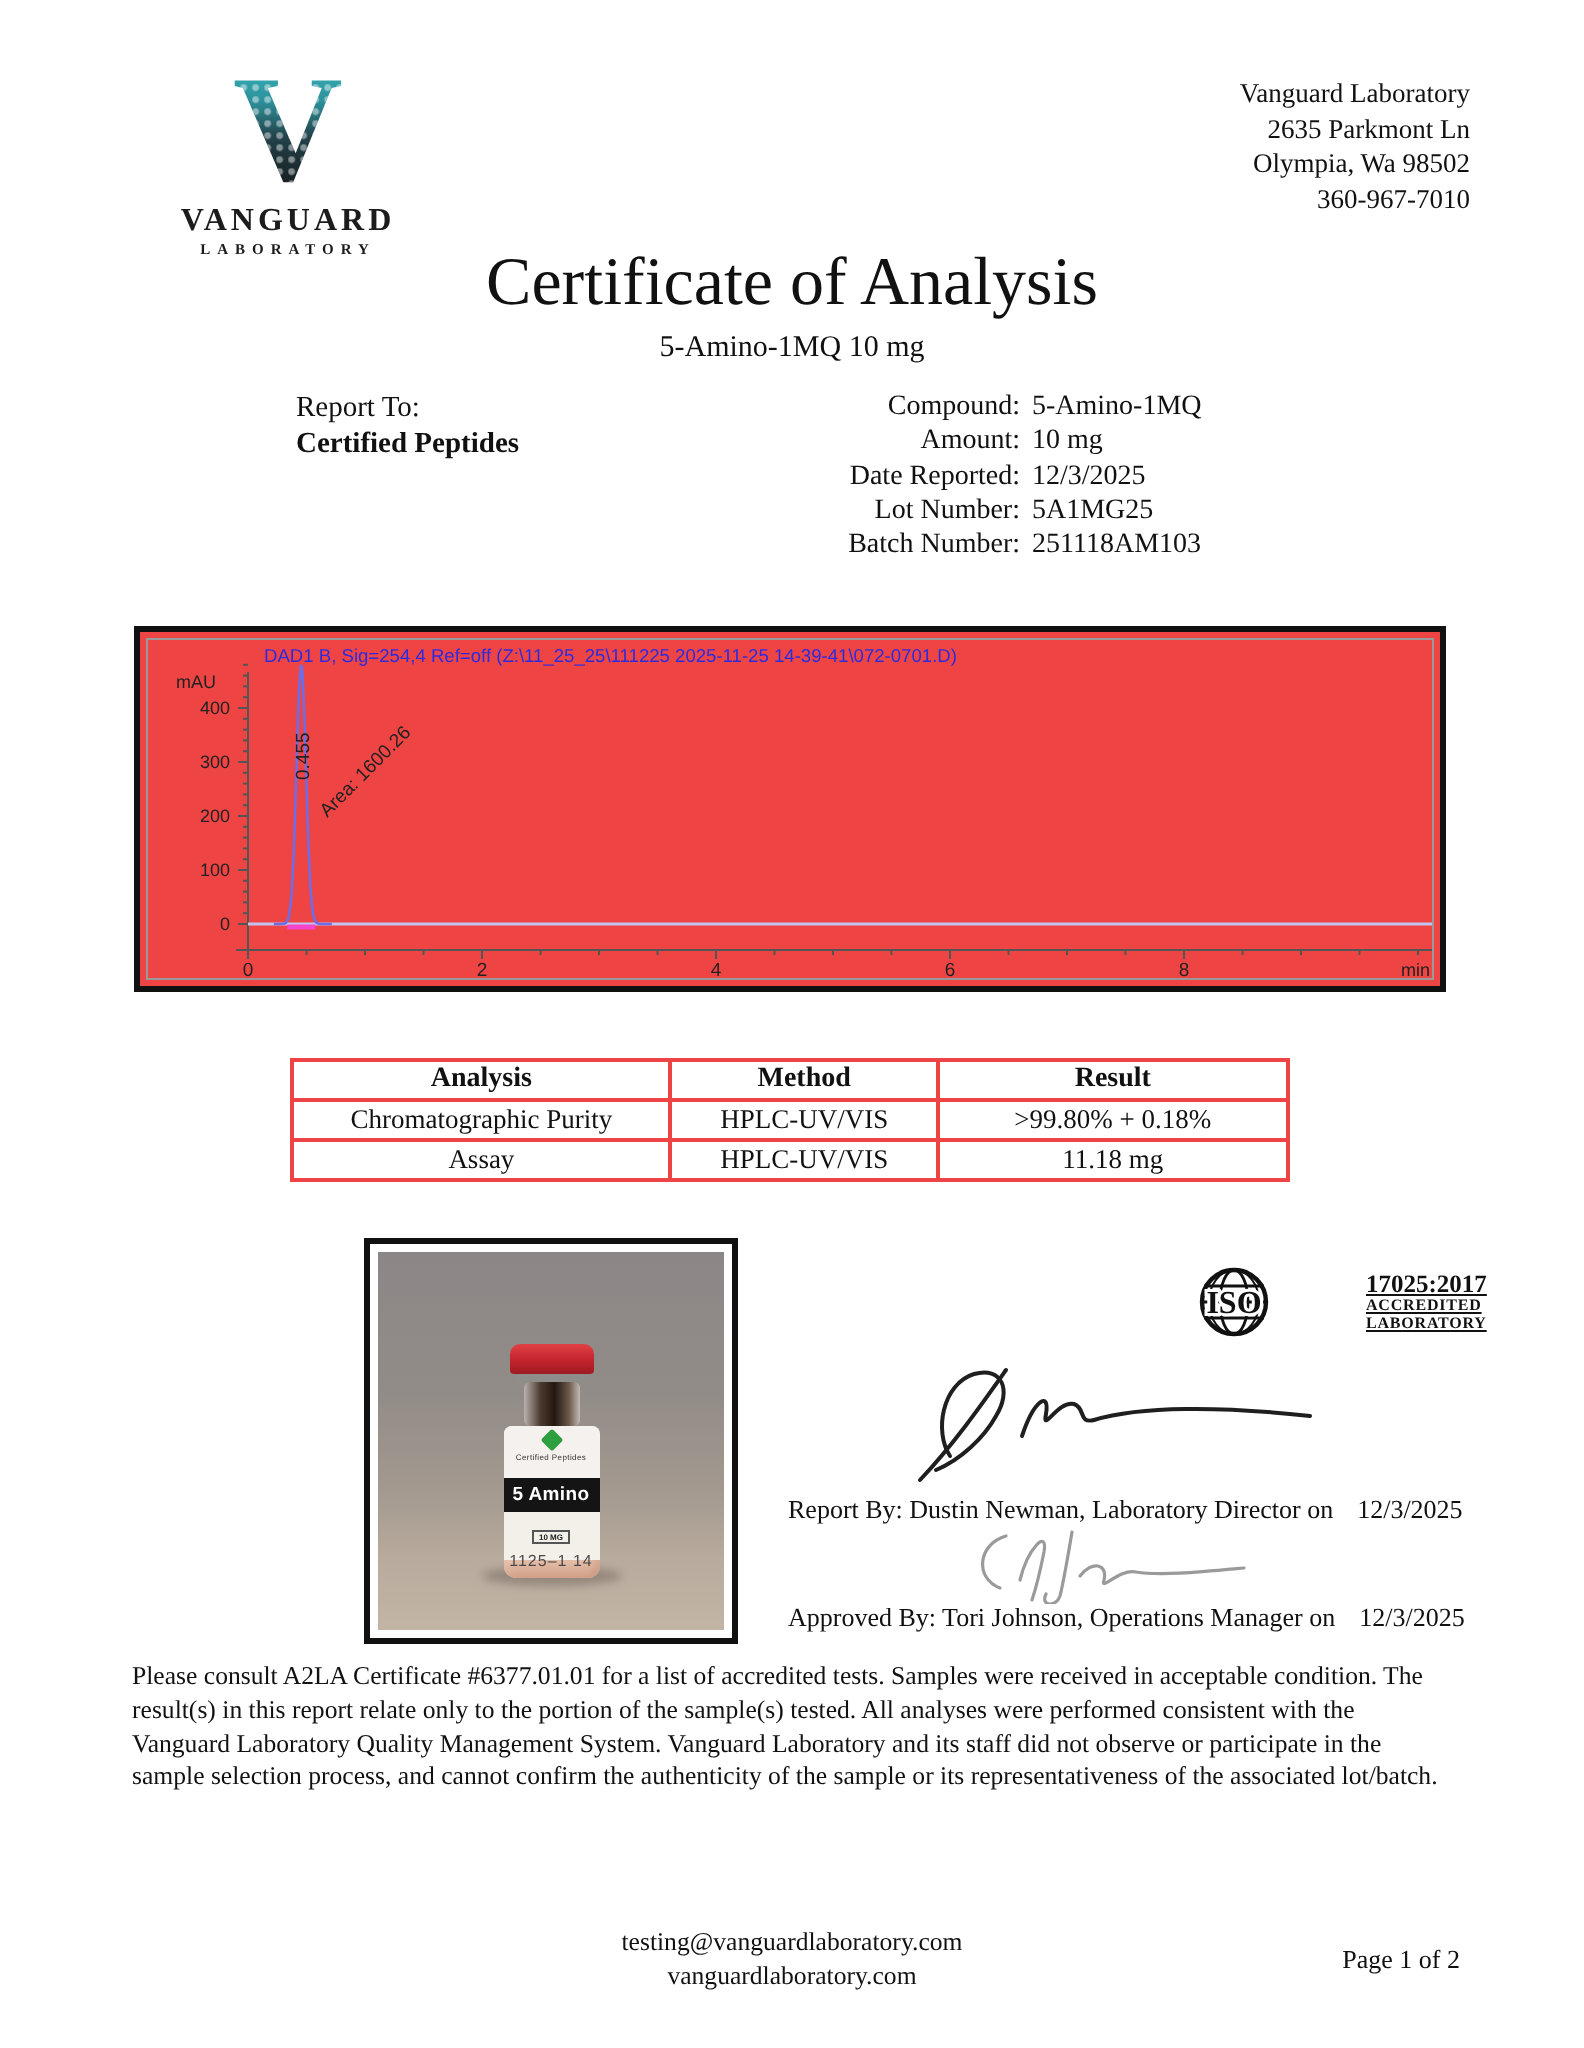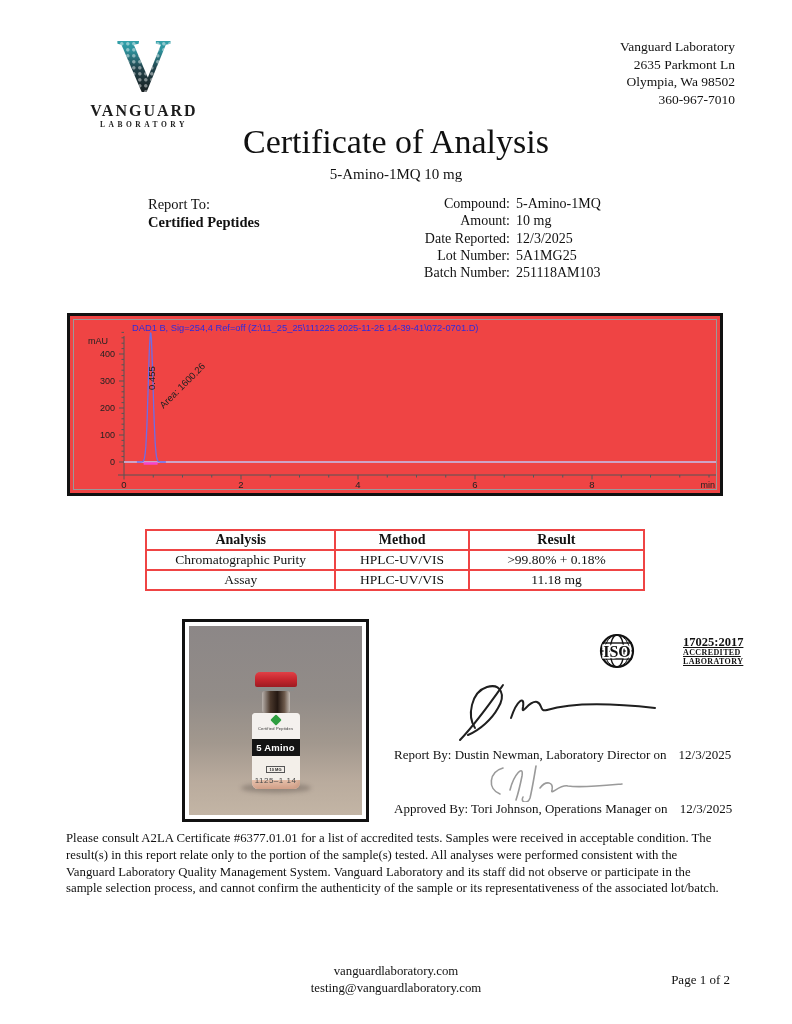--- a/index.html
+++ b/index.html
@@ -300,18 +300,18 @@
     </g>
   </svg>
   <div class="signoff signoff-2">
     <span>Approved By: Tori Johnson, Operations Manager on</span>
     <span class="date">12/3/2025</span>
   </div>
 
   <div class="disclaimer">Please consult A2LA Certificate #6377.01.01 for a list of accredited tests. Samples were received in acceptable condition. The result(s) in this report relate only to the portion of the sample(s) tested. All analyses were performed consistent with the Vanguard Laboratory Quality Management System. Vanguard Laboratory and its staff did not observe or participate in the sample selection process, and cannot confirm the authenticity of the sample or its representativeness of the associated lot/batch.</div>
 
   <div class="footer-center">
+    <div>testing@vanguardlaboratory.com</div>
     <div>vanguardlaboratory.com</div>
-    <div>testing@vanguardlaboratory.com</div>
   </div>
   <div class="page-num">Page 1 of 2</div>
 
 </div>
 
 </body></html>

